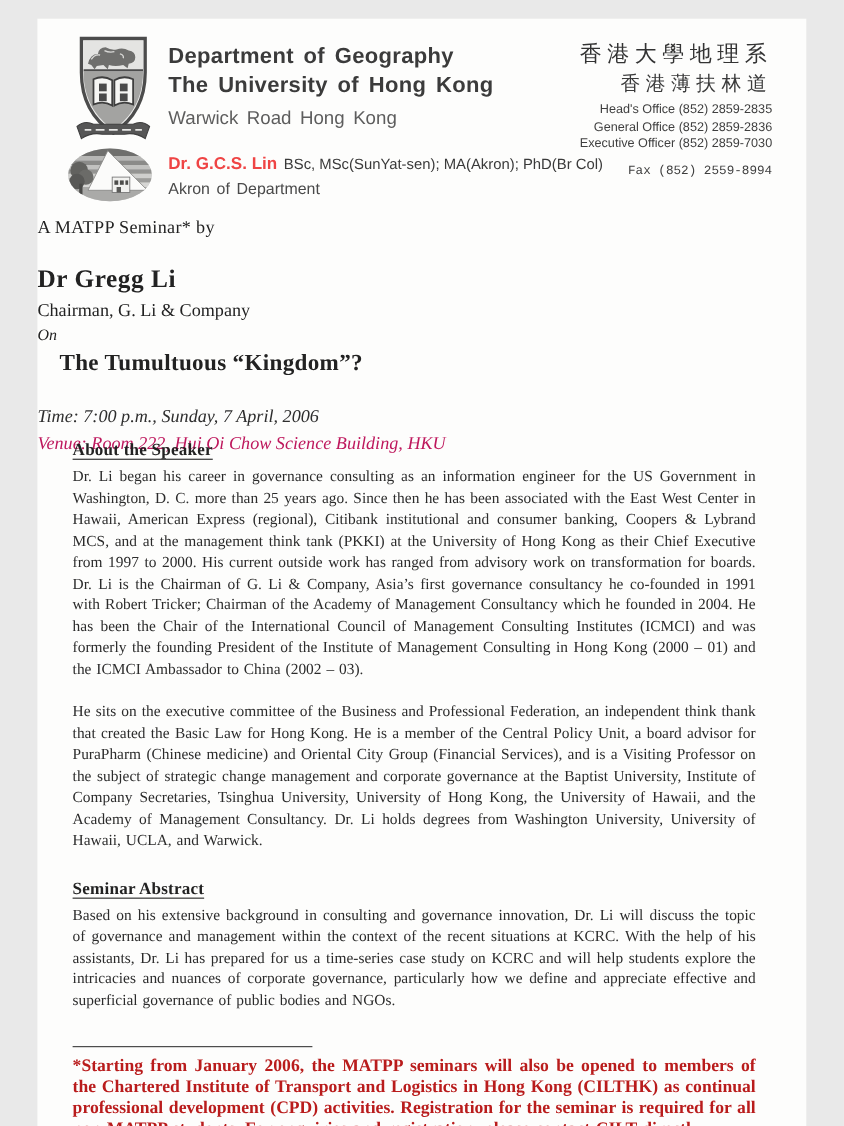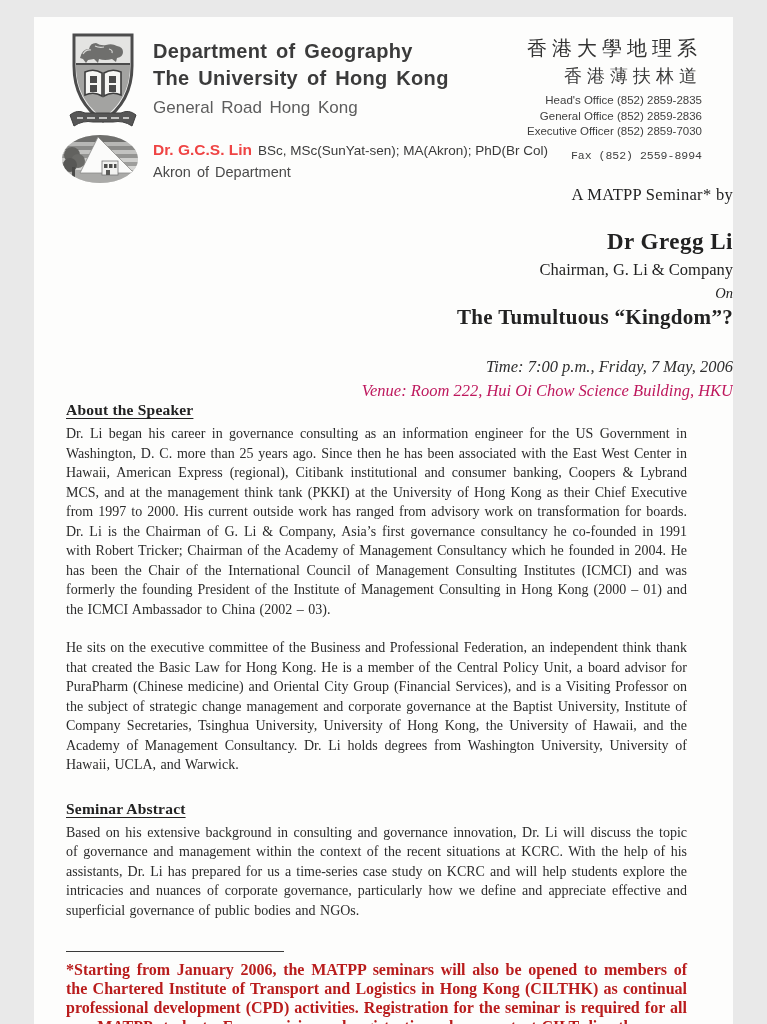--- a/index.html
+++ b/index.html
@@ -27,21 +27,21 @@
   .office-lines { margin-top:5px; font-family:"Liberation Sans", sans-serif; font-size:11.5px; color:#3f3f3f; line-height:15.5px; }
   .fax-line { margin-top:9px; font-family:Liberation Mono, monospace; font-size:11.5px; color:#3f3f3f; }
 
   .head-block { position:absolute; left:119px; top:124px; font-family:"Liberation Sans", sans-serif; }
   .head-line { font-size:14px; color:#3a3a3a; }
   .head-name { font-size:15.5px; font-weight:700; color:#ef4444; margin-right:6px; }
   .head-creds { font-size:13.5px; color:#3a3a3a; }
   .head-title { font-size:14.5px; color:#4a4a4a; margin-top:5px; word-spacing:2px; }
 
   
-  .seminar { position:absolute; left:0; top:168px; width:100%; text-align:right; color:#222; }
+  .seminar { position:absolute; left:0; top:180px; width:100%; text-align:left; color:#222; }
   .sem-intro { font-size:16.5px; letter-spacing:.3px; }
   .sem-name { font-size:23px; font-weight:700; margin-top:24px; letter-spacing:.5px; }
   .sem-title-role { font-size:16.5px; margin-top:5px; }
   .sem-on { font-size:14.5px; font-style:italic; margin-top:5px; }
   .sem-topic { font-size:21px; font-weight:700; margin-top:3px; letter-spacing:.3px;padding-left:20px; }
   .sem-time { font-size:16.5px; font-style:italic; margin-top:27px; color:#2e2e2e; }
   .sem-venue { font-size:16.5px; font-style:italic; margin-top:4px; color:#be185d; }
 
   
   .content { position:absolute; left:32px; right:46px; top:384px; }
@@ -118,21 +118,21 @@
       <circle cx="12" cy="22" r="8" fill="#62625f"></circle>
       <circle cx="18" cy="28" r="7" fill="#6b6b68"></circle>
       <circle cx="10" cy="32" r="7" fill="#585856"></circle>
       <rect x="12" y="34" width="3" height="10" fill="#4a4a48"></rect>
     </g>
   </svg>
 
   <div class="addr-block">
     <div class="addr-line1">Department of Geography</div>
     <div class="addr-line2">The University of Hong Kong</div>
-    <div class="addr-line3">General Road Hong Kong</div>
+    <div class="addr-line3">Warwick Road Hong Kong</div>
   </div>
 
   <div class="contact-block">
     <div class="cn1">香港大學地理系</div>
     <div class="cn2">香港薄扶林道</div>
     <div class="office-lines">
       <div>Head's Office (852) 2859-2835</div>
       <div>General Office (852) 2859-2836</div>
       <div>Executive Officer (852) 2859-7030</div>
     </div>
@@ -145,21 +145,21 @@
     </div>
     <div class="head-title">Akron of Department</div>
   </div>
 
   <div class="seminar">
     <div class="sem-intro">A MATPP Seminar* by</div>
     <div class="sem-name">Dr Gregg Li</div>
     <div class="sem-title-role">Chairman, G. Li &amp; Company</div>
     <div class="sem-on">On</div>
     <div class="sem-topic">The Tumultuous “Kingdom”?</div>
-    <div class="sem-time">Time: 7:00 p.m., Friday, 7 May, 2006</div>
+    <div class="sem-time">Time: 7:00 p.m., Sunday, 7 April, 2006</div>
     <div class="sem-venue">Venue: Room 222, Hui Oi Chow Science Building, HKU</div>
   </div>
 
   <div class="content">
     <div class="about-sec">
       <div class="sec-heading">About the Speaker</div>
       <p class="para">Dr. Li began his career in governance consulting as an information engineer for the US Government in Washington, D. C. more than 25 years ago.  Since then he has been associated with the East West Center in Hawaii, American Express (regional), Citibank institutional and consumer banking, Coopers &amp; Lybrand MCS, and at the management think tank (PKKI) at the University of Hong Kong as their Chief Executive from 1997 to 2000.  His current outside work has ranged from advisory work on transformation for boards.  Dr. Li is the Chairman of G. Li &amp; Company, Asia’s first governance consultancy he co-founded in 1991 with Robert Tricker; Chairman of the Academy of Management Consultancy which he founded in 2004.  He has been the Chair of the International Council of Management Consulting Institutes (ICMCI) and was formerly the founding President of the Institute of Management Consulting in Hong Kong (2000 – 01) and the ICMCI Ambassador to China (2002 – 03).</p>
       <p class="para">He sits on the executive committee of the Business and Professional Federation, an independent think thank that created the Basic Law for Hong Kong.  He is a member of the Central Policy Unit, a board advisor for PuraPharm (Chinese medicine) and Oriental City Group (Financial Services), and is a Visiting Professor on the subject of strategic change management and corporate governance at the Baptist University, Institute of Company Secretaries, Tsinghua University, University of Hong Kong, the University of Hawaii, and the Academy of Management Consultancy.  Dr. Li holds degrees from Washington University, University of Hawaii, UCLA, and Warwick.</p>
     </div>
 

